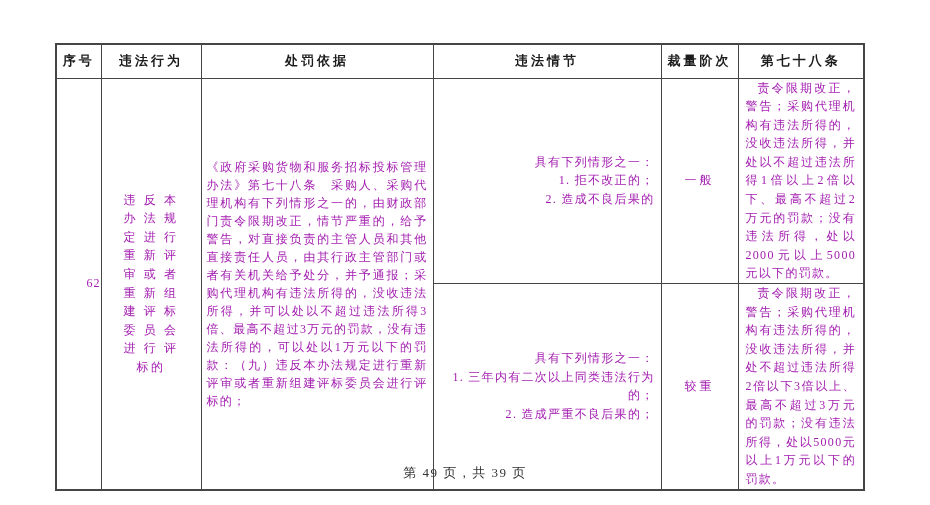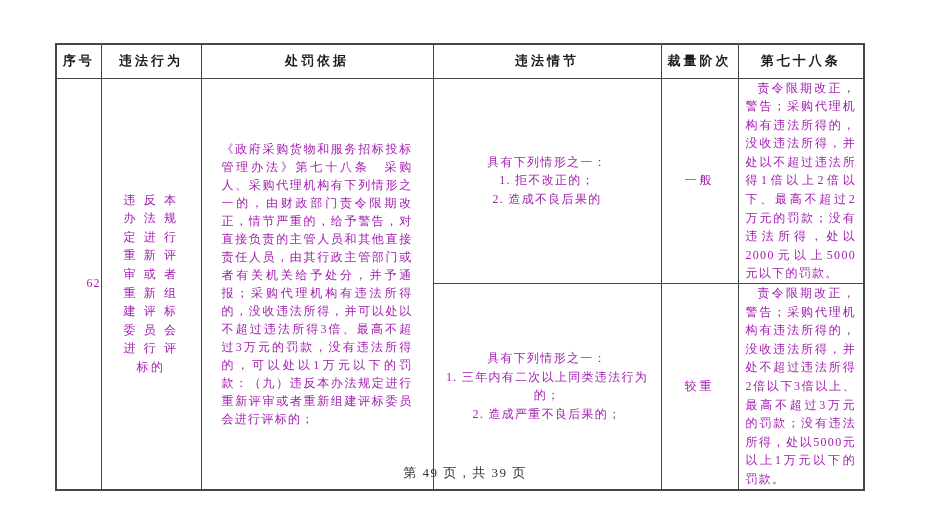--- a/index.html
+++ b/index.html
@@ -35,24 +35,24 @@
   tr.subrow-1 { height: 165px; }
   tr.subrow-2 { height: 142px; }
 
   td.cell-serial { text-align: right; letter-spacing: 1px; }
   td.cell-behavior {
     text-align: justify; text-align-last: center;
     padding: 0 22px; letter-spacing: 2.5px; line-height: 1.55;
   }
   td.cell-basis {
     text-align: justify;
-    padding: 0 20px; letter-spacing: 1.3px; line-height: 1.5;
+    padding: 0 5px; letter-spacing: 1.3px; line-height: 1.5;
   }
   td.cell-circumstances {
-    text-align: center; white-space: pre-line;
+    text-align: right; white-space: pre-line;
     padding: 16px 6px; letter-spacing: 1.3px; line-height: 1.55;
   }
   td.cell-level { text-align: center; letter-spacing: 3px; }
   td.cell-standard {
     text-align: justify; text-indent: 1em;
     padding: 0 7px; letter-spacing: 1.3px; line-height: 1.55;
   }
 
   .page-footer {
     position: absolute;

